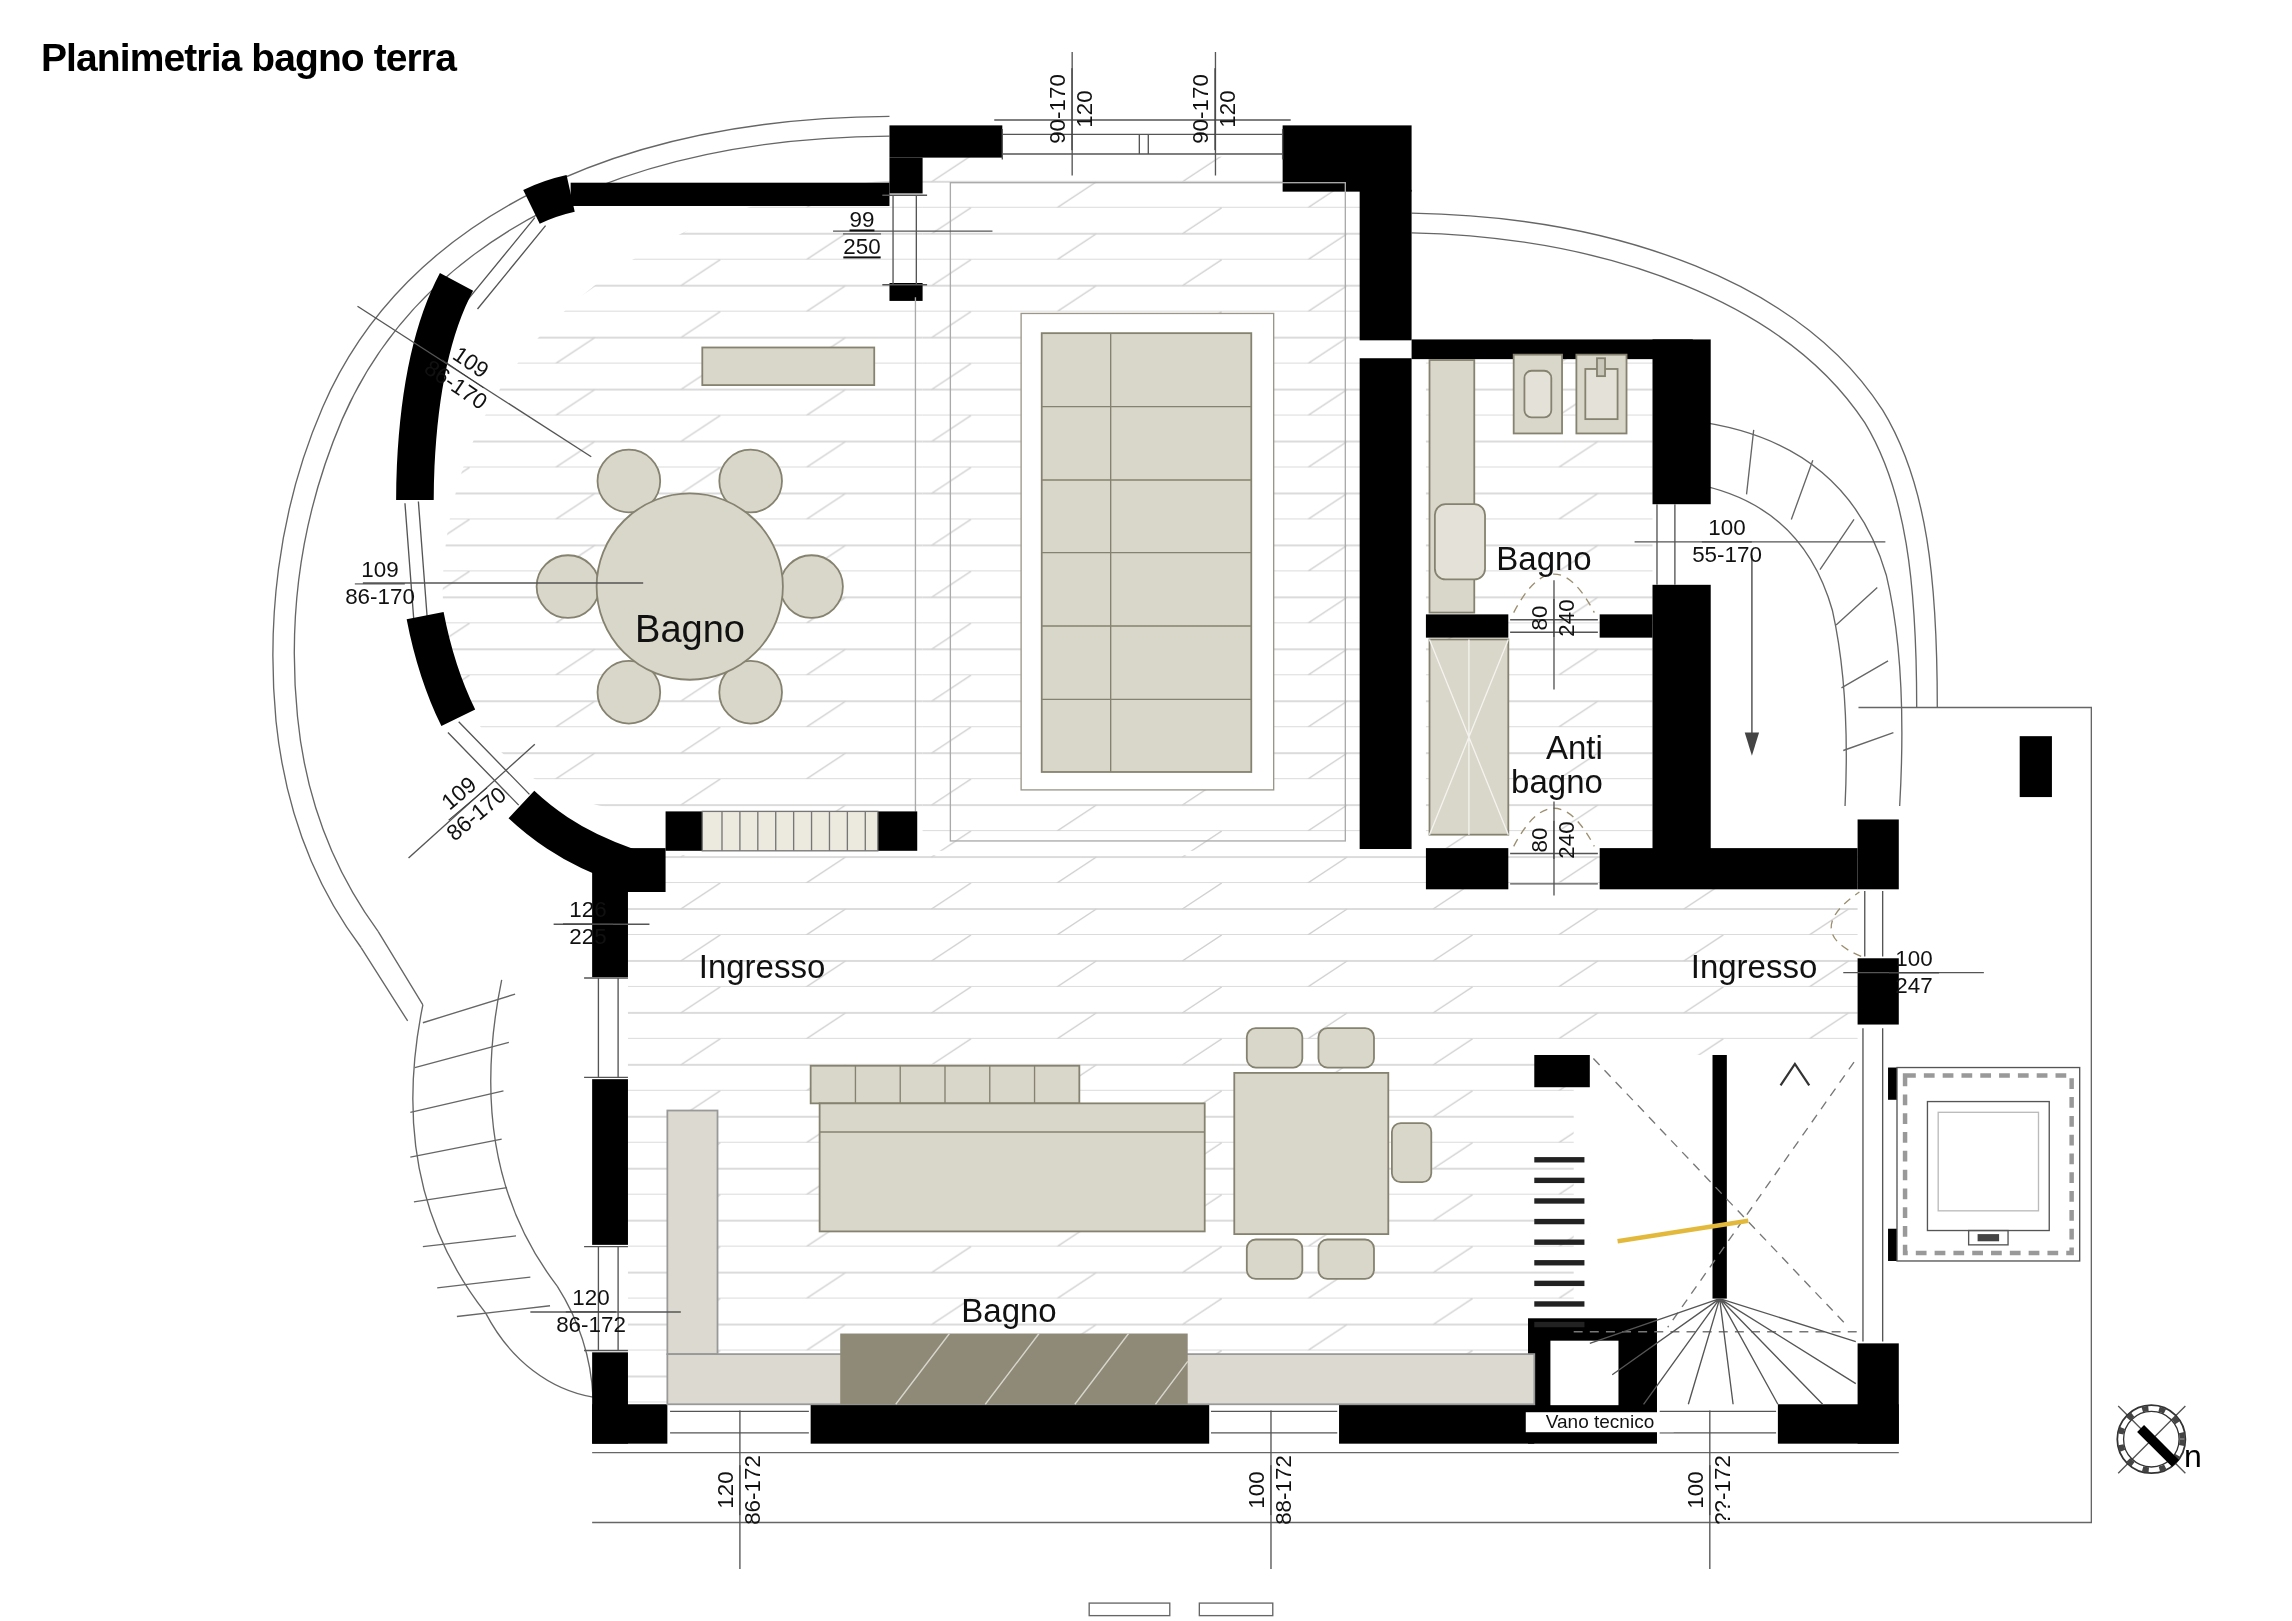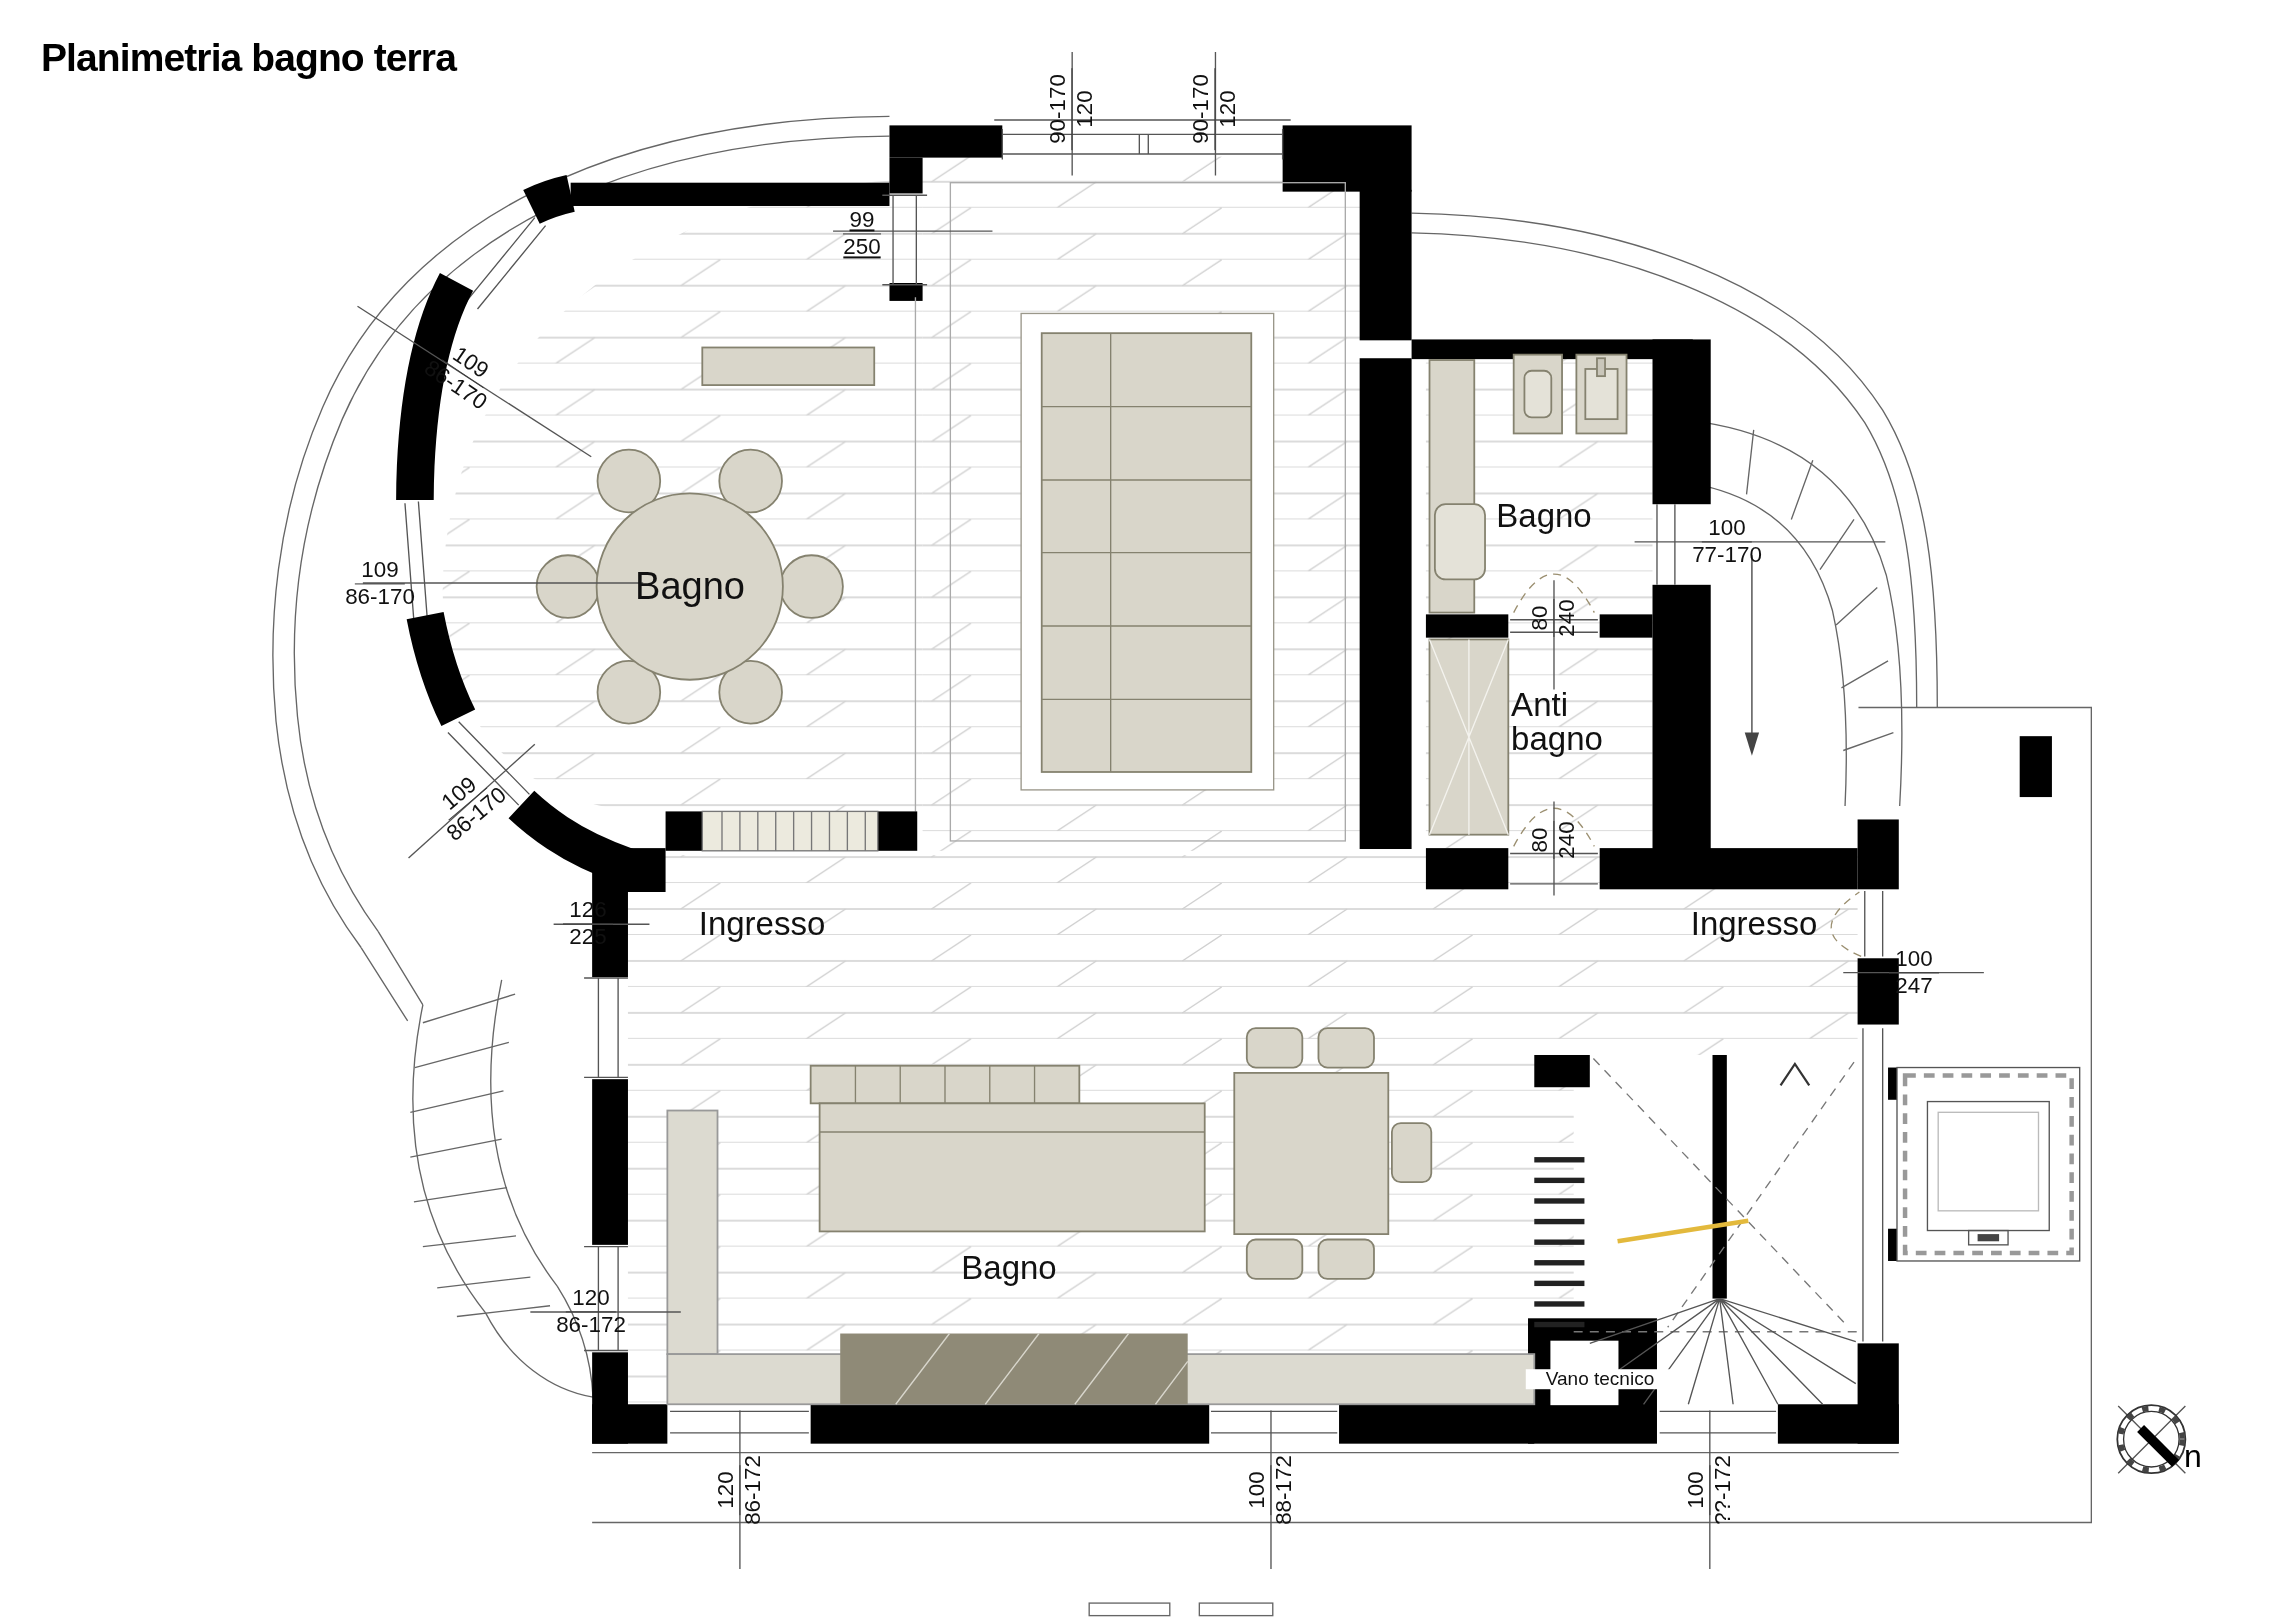--- a/index.html
+++ b/index.html
@@ -2,21 +2,21 @@
 <html style="font-size:14.3px"><head>
 <meta charset="utf-8">
 <style>
   html,body{margin:0;padding:0;background:#fff;}
   .canvas{position:relative;width:2293px;height:1621px;background:#fff;overflow:hidden;
           font-family:"Liberation Sans",sans-serif;color:#111;}
   .canvas svg{position:absolute;left:0;top:0;}
   .title{position:absolute;left:41px;top:36px;font-size:39px;font-weight:bold;color:#000;
          letter-spacing:-0.9px;white-space:nowrap;}
   .room{position:absolute;transform:translate(-50%,-50%);font-size:33px;color:#111;
-        white-space:nowrap;text-align:left;line-height:1.03;z-index:5;}
+        white-space:nowrap;text-align:right;line-height:1.03;z-index:5;margin-top:43px;}
   .room--big{font-size:38px;}
   .room--pre{white-space:pre-line;}
   .room--vano{font-size:19px;background:#fff;padding:0 20px;white-space:nowrap;}
   .dim{position:absolute;display:flex;flex-direction:column;align-items:center;
        font-size:22.4px;line-height:1.08;color:#111;white-space:nowrap;z-index:5;}
   .dim .num{border-bottom:1.8px solid #3a3a3a;padding:0 6.3px 0.9px;}
   .dim .den{padding:0.9px 6.3px 0;}
   .north-label{position:absolute;transform:translate(-50%,-50%);font-size:32px;color:#000;z-index:5;}
 </style>
 </head>
@@ -304,21 +304,21 @@
 <div class="dim" style="left:380px;top:584px;transform:translate(-50%,-50%);">
   <span class="num">109</span>
   <span class="den">86-170</span>
 </div>
 <div class="dim" style="left:468px;top:804px;transform:translate(-50%,-50%) rotate(-40deg);">
   <span class="num">109</span>
   <span class="den">86-170</span>
 </div>
 <div class="dim" style="left:1727px;top:542px;transform:translate(-50%,-50%);">
   <span class="num">100</span>
-  <span class="den">77-170</span>
+  <span class="den">55-170</span>
 </div>
 <div class="dim" style="left:1554px;top:618px;transform:translate(-50%,-50%) rotate(-90deg);">
   <span class="num">80</span>
   <span class="den">240</span>
 </div>
 <div class="dim" style="left:1554px;top:840px;transform:translate(-50%,-50%) rotate(-90deg);">
   <span class="num">80</span>
   <span class="den">240</span>
 </div>
 <div class="dim" style="left:588px;top:924px;transform:translate(-50%,-50%);">

